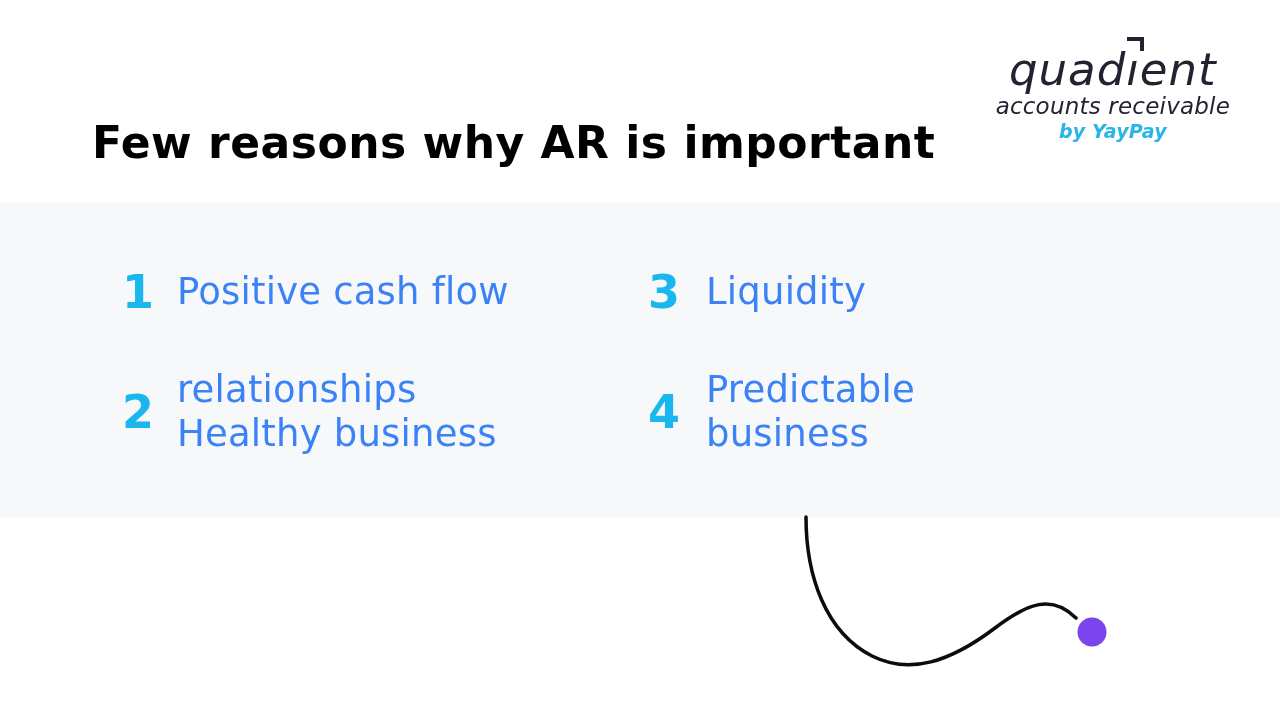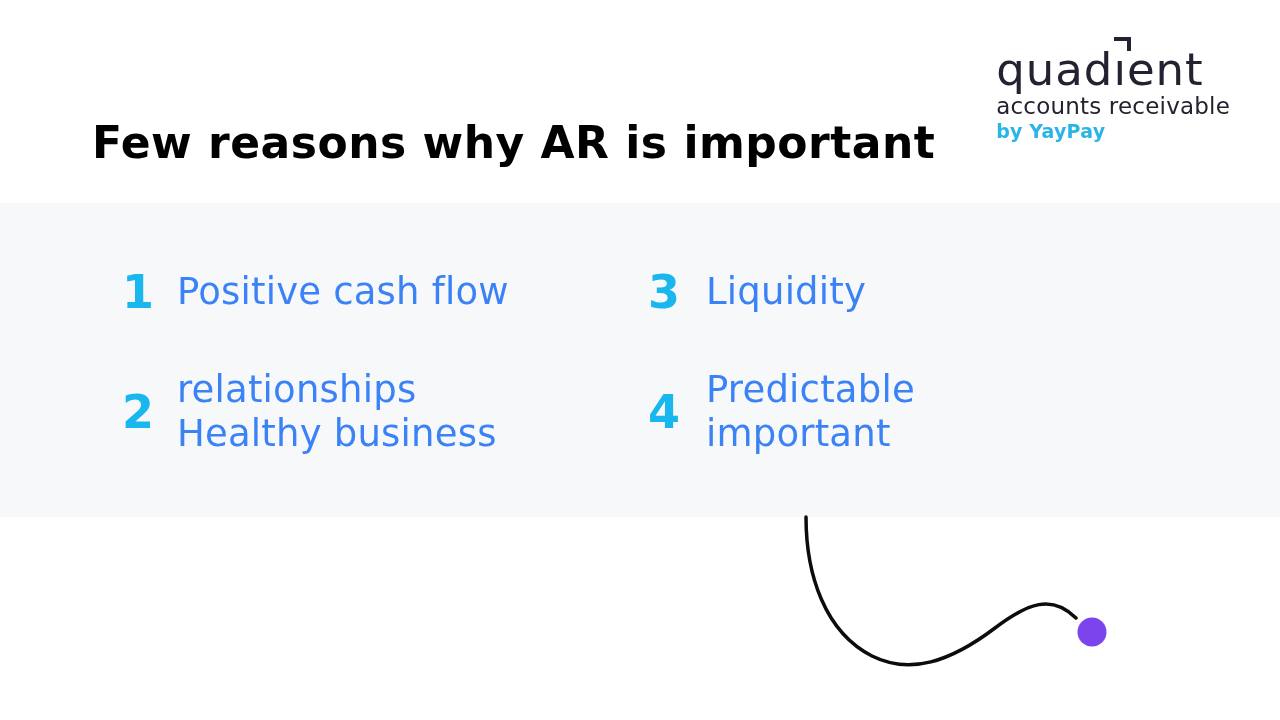--- a/index.html
+++ b/index.html
@@ -25,22 +25,23 @@
     letter-spacing: 0.5px;
     color: #000000;
     white-space: nowrap;
   }
 
   
   .logo {
     position: absolute;
     top: 46px;
     right: 50px;
-    text-align: left;
+    text-align: center;
     color: #242230;
+    font-style: italic;
   }
   .logo .brand {
     font-size: 45px;
     line-height: 1.05;
     font-weight: 500;
     letter-spacing: 1px;
     white-space: nowrap;
   }
   .logo .i-wrap {
     position: relative;
@@ -150,21 +151,21 @@
     <span class="num">3</span>
     <div class="text">
       <div>Liquidity</div>
     </div>
   </div>
 
   <div class="item item-4">
     <span class="num">4</span>
     <div class="text">
       <div>Predictable</div>
-      <div>important</div>
+      <div>business</div>
     </div>
   </div>
 
   <svg class="curve-svg" viewBox="0 0 1280 720">
     <path d="M 806 517
              C 806 575, 825 632, 872 656
              C 910 675, 950 662, 995 628
              C 1028 603, 1052 594, 1076 618" fill="none" stroke="#0c0c0c" stroke-width="3.5" stroke-linecap="round"></path>
     <circle cx="1092" cy="632" r="14.5" fill="#7c44ec"></circle>
   </svg>

